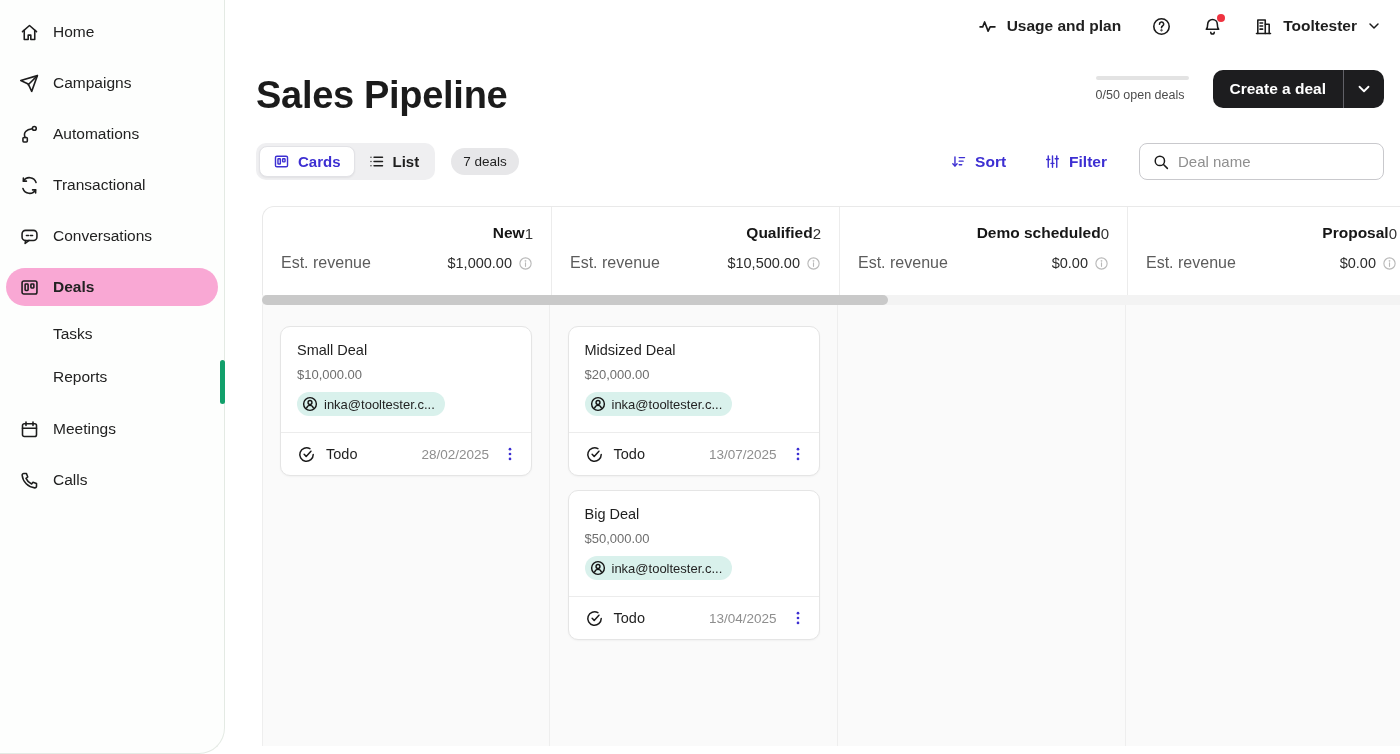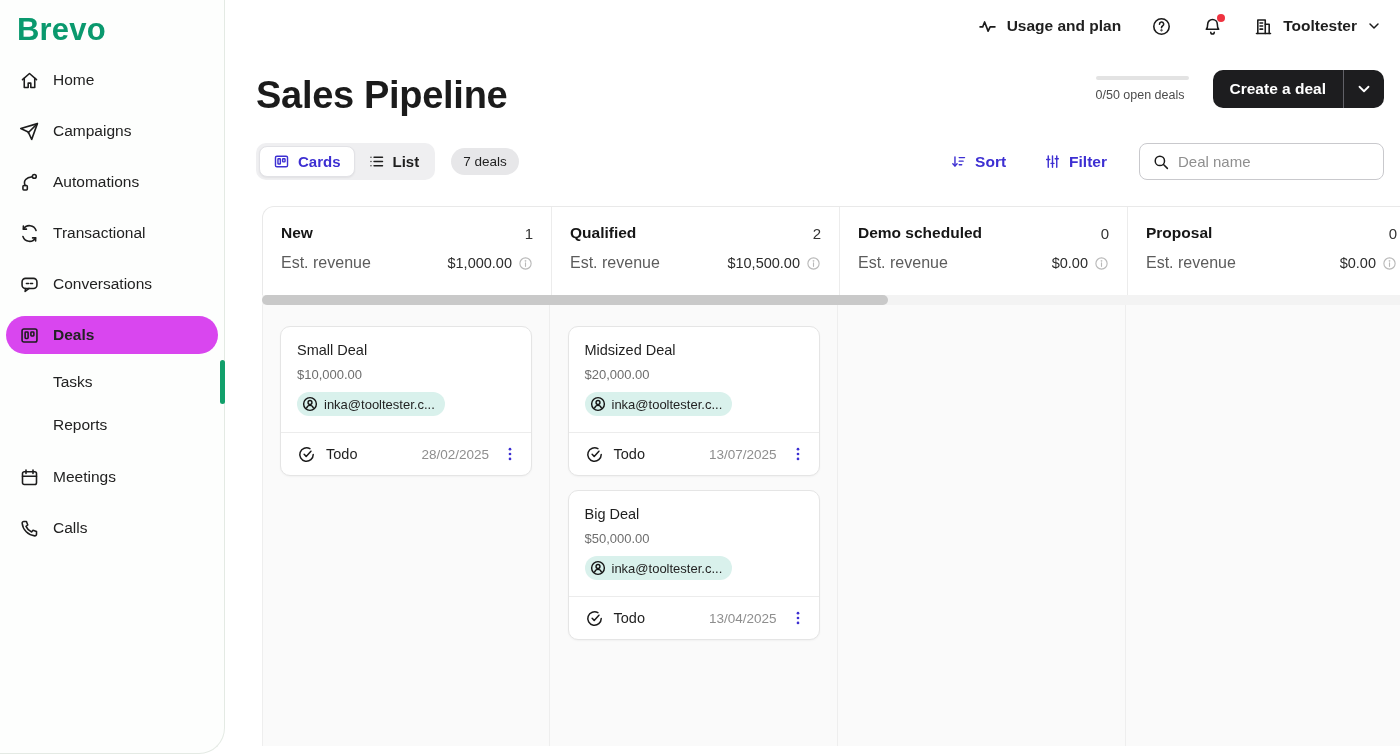--- a/index.html
+++ b/index.html
@@ -9,21 +9,21 @@
 
   
   .sidebar { position:absolute; left:0; top:0; bottom:0; width:225px; background:#fdfefd;
              border-right:1px solid #e4eae4; border-bottom:1px solid #e4eae4;
              border-radius:0 0 26px 0; z-index:5; }
   .logo { padding:12px 0 0 17px; font-size:31px; font-weight:bold; color:#0a996e; letter-spacing:.2px; }
   .nav { margin-top:13px; }
   .nav-item { display:flex; align-items:center; gap:13px; height:38px; margin:13px 6px;
               padding-left:13px; font-size:15.5px; color:#222; border-radius:22px; cursor:pointer; }
   .nav-item .nicon { width:21px; height:21px; color:#1d1d1d; flex:none; }
-  .nav-item.active { background:#d946ef; font-weight:bold;text-align:center; }
+  .nav-item.active { background:#f9a8d4; font-weight:bold;text-align:center; }
   .nav-sub { display:flex; align-items:center; height:30px; margin:13px 6px; padding-left:47px;
              font-size:15.5px; color:#222; cursor:pointer; }
   .nav-gap { margin-top:18px; }
   .active-indicator { position:absolute; top:360px; right:-1px; width:5px; height:44px;
                       background:#12a06b; border-radius:4px; }
 
   
   .main { position:absolute; left:225px; top:0; right:0; bottom:0; overflow:hidden; }
 
   .topbar { display:flex; justify-content:flex-end; align-items:center; height:52px;
@@ -63,21 +63,21 @@
   .search-box input { border:none; outline:none; font-size:15px; width:100%;
                       font-family:"Liberation Sans", sans-serif; color:#1f1f1f; background:transparent; }
   .search-box input::placeholder { color:#8f8f8f; }
 
   
   .board { margin-top:26px; padding-left:37px; }
   .header-strip { display:flex; width:1152px; background:#fff; border:1px solid #e9e9e9;
                   border-bottom:none; border-radius:12px 12px 0 0; }
   .col-head { width:288px; flex:none; height:88px; padding:17px 18px 0; }
   .col-head + .col-head { border-left:1px solid #ececec; }
-  .ch-row1 { display:flex; justify-content:space-between; align-items:center; }
+  .ch-row1 { display:flex; justify-content:flex-end; align-items:center; }
   .col-name { font-size:15.5px; font-weight:bold; color:#161616; }
   .col-count { font-size:15px; color:#333; }
   .ch-row2 { display:flex; justify-content:space-between; align-items:center; margin-top:12px; }
   .est-label { font-size:16px; color:#5c5c5c; }
   .est-right { display:flex; align-items:center; gap:6px; }
   .est-value { font-size:14.5px; color:#2c2c2c; }
   .info-icon { width:15px; height:15px; color:#b9b9b9; }
 
   .hscrollbar { position:relative; width:1163px; height:10px; background:#f3f3f3; }
   .hscroll-thumb { position:absolute; left:0; top:0; width:626px; height:10px;
@@ -98,21 +98,20 @@
                  border-top:1px solid #ececec; padding:0 12px 0 16px; }
   .check-icon { width:19px; height:19px; color:#1b1b1b; }
   .todo-label { margin-left:10px; font-size:14.5px; }
   .due-date { margin-left:auto; font-size:13.5px; color:#8e8e8e; }
   .kebab { margin-left:12px; width:18px; height:18px; color:#3d2fd2; cursor:pointer; }
 </style>
 </head>
 <body>
 
 <aside class="sidebar">
-  <div class="logo">Brevo</div>
   <nav class="nav">
 
     <div class="nav-item">
       <svg class="nicon" viewBox="0 0 24 24" fill="none" stroke="currentColor" stroke-width="1.8" stroke-linecap="round" stroke-linejoin="round">
           <path d="M4 11l8-7 8 7"></path>
           <path d="M6 9.5V20h4.5v-5h3v5H18V9.5"></path>
         </svg>
       <span>Home</span>
     </div>
 

